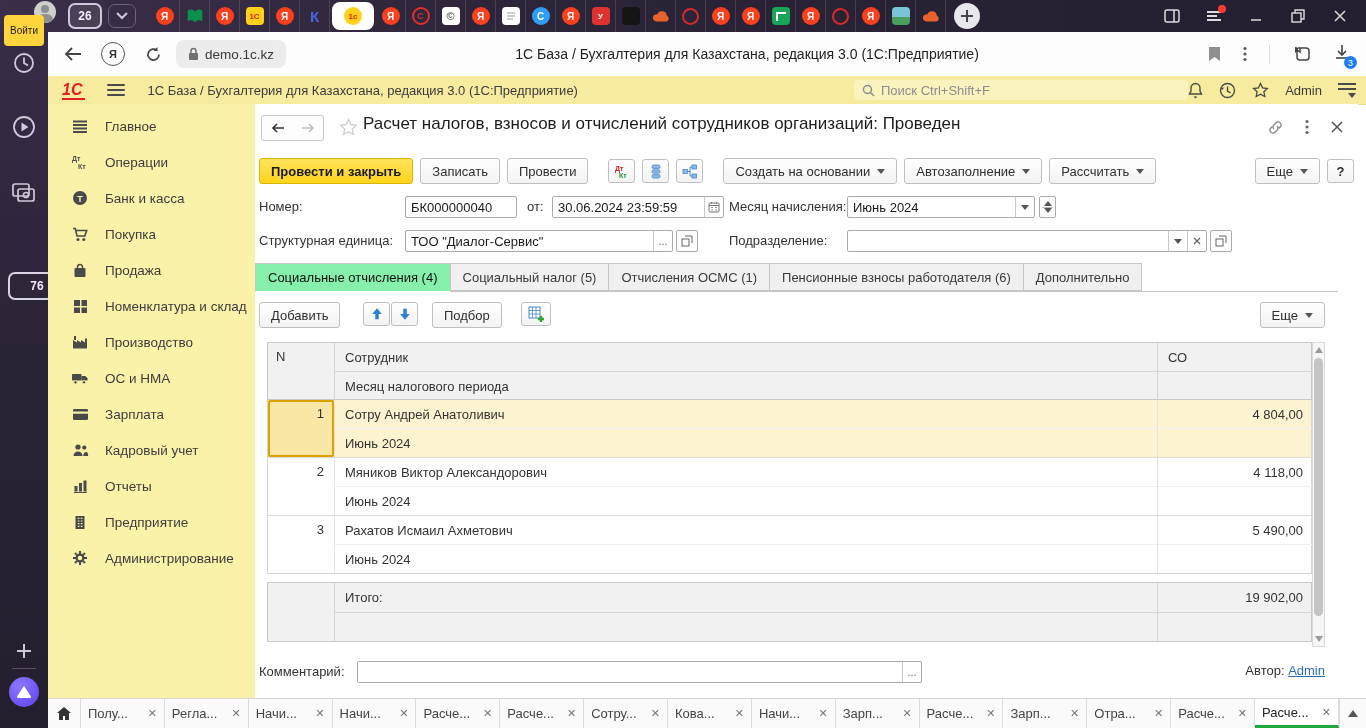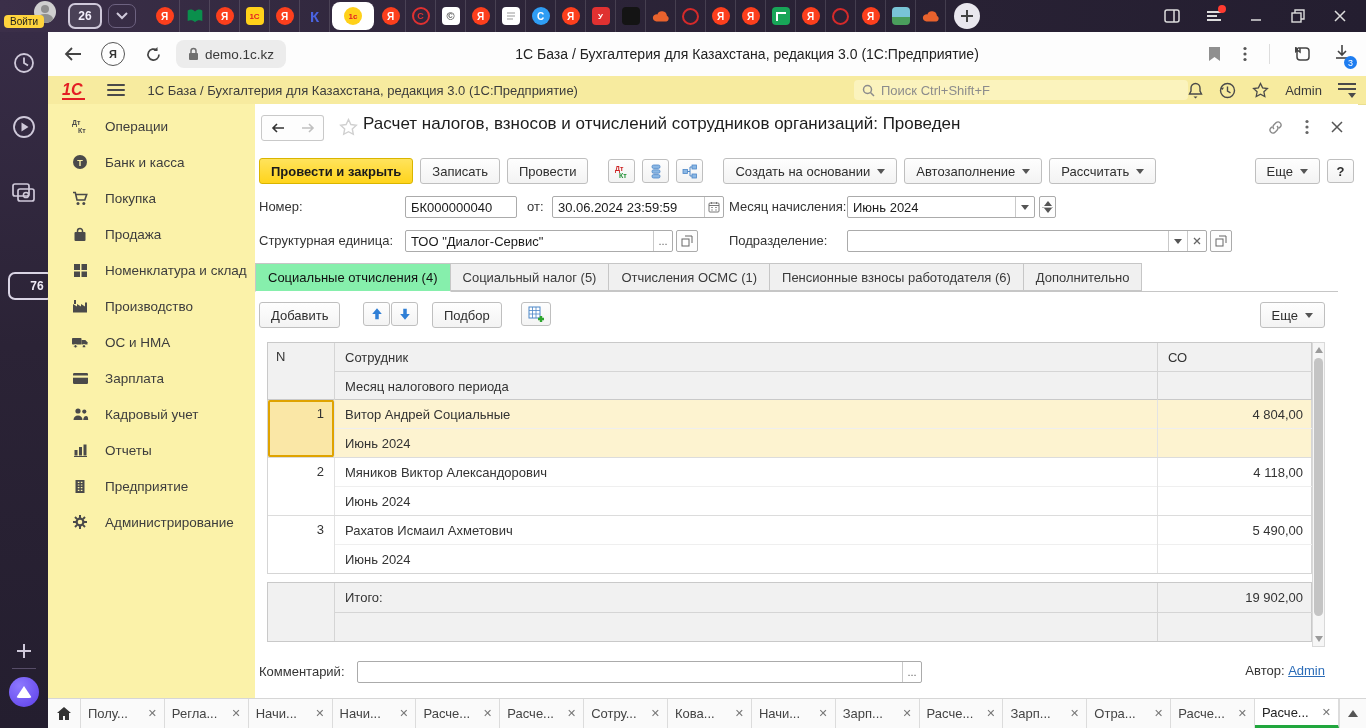--- a/index.html
+++ b/index.html
@@ -8,21 +8,21 @@
 
   
   .tabstrip{position:absolute;left:0;top:0;width:1366px;height:32px;
     background:linear-gradient(90deg,#3b2f49 0%,#2c2438 40%,#241e30 100%);display:flex;align-items:center;}
   .login-wrap{position:relative;width:64px;height:32px;flex:0 0 auto;}
   .avatar{position:absolute;left:34px;top:1px;width:22px;height:22px;border-radius:50%;
     background:#cfcfcf;overflow:hidden;}
   .avatar:before{content:"";position:absolute;left:7px;top:4px;width:8px;height:8px;border-radius:50%;background:#8f8f8f;}
   .avatar:after{content:"";position:absolute;left:3px;top:13px;width:16px;height:10px;border-radius:50%;background:#8f8f8f;}
   .login-badge{position:absolute;left:4px;top:15px;background:#ffd43d;color:#1c1c1c;
-    font-size:10px;padding:1px 6px;border-radius:4px;z-index:2;}
+    font-size:10px;padding:10px 6px;border-radius:4px;z-index:2;}
   .tab-counter{width:30px;height:22px;border:2px solid #cfc9da;border-radius:7px;color:#f2eefb;
     font-size:12px;font-weight:bold;display:flex;align-items:center;justify-content:center;margin-left:4px;background:#4a4157;}
   .tab-chevron{width:26px;height:22px;border:1px solid #6d6280;border-radius:7px;margin-left:6px;
     display:flex;align-items:center;justify-content:center;}
   .minitabs{display:flex;align-items:center;height:32px;margin-left:14px;flex:0 1 auto;min-width:0;overflow:hidden;}
   .minitab{width:29px;height:32px;display:flex;align-items:center;justify-content:center;
     border-right:1px solid rgba(255,255,255,.13);flex:0 0 auto;cursor:pointer;}
   .minitab.active{width:42px;background:#fff;border-radius:8px;height:28px;margin:0 2px;border-right:none;}
   .mi{display:flex;align-items:center;justify-content:center;font-weight:bold;}
   .mi-circle{width:18px;height:18px;border-radius:50%;font-size:10px;}
@@ -424,20 +424,28 @@
           <i></i>
           <i></i>
           <span class="tri"></span>
         </span>
     </span>
   </div>
 
   <div class="appsidebar" id="appsidebar">
       <div class="sbitem">
         <span class="sbicon">
+          <svg width="16" height="13" viewBox="0 0 16 13">
+            <path d="M1 1.5h14M1 5h14M1 8.5h14M1 12h14" stroke="#4a4a4a" stroke-width="2"></path>
+          </svg>
+        </span>
+        <span>Главное</span>
+      </div>
+      <div class="sbitem">
+        <span class="sbicon">
           <svg width="17" height="16" viewBox="0 0 17 16">
             <text x="0" y="7" font-size="7" font-weight="bold" fill="#4a4a4a">Дт</text>
             <text x="6" y="15" font-size="7" font-weight="bold" fill="#4a4a4a">Кт</text>
           </svg>
         </span>
         <span>Операции</span>
       </div>
       <div class="sbitem">
         <span class="sbicon">
           <svg width="16" height="16" viewBox="0 0 16 16">
@@ -744,21 +752,21 @@
         </div>
         <div class="cco">
           <div class="l1">СО</div>
           <div class="l2"></div>
         </div>
       </div>
       <div class="tbody" id="tbl-rows">
           <div class="trow sel">
             <div class="cn">1</div>
             <div class="cmid">
-              <div class="l1">Витор Андрей Социальные</div>
+              <div class="l1">Сотру Андрей Анатоливич</div>
               <div class="l2">Июнь 2024</div>
             </div>
             <div class="cco">
               <div class="l1 num">4 804,00</div>
               <div class="l2"></div>
             </div>
           </div>
           <div class="trow">
             <div class="cn">2</div>
             <div class="cmid">

